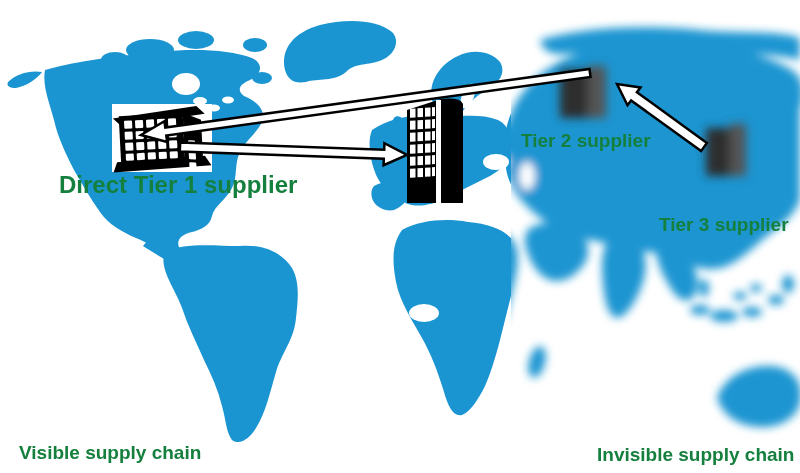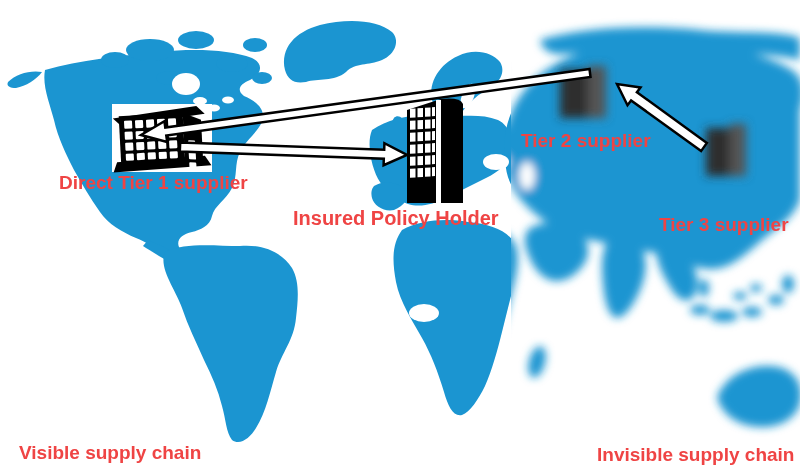--- a/index.html
+++ b/index.html
@@ -2,21 +2,21 @@
 <html><head>
 <meta charset="utf-8">
 <style>
   html,body { margin:0; padding:0; background:#ffffff; }
   .stage {
     position:relative; width:800px; height:473px; background:#ffffff;
     overflow:hidden; font-family:"Liberation Sans", sans-serif;
   }
   .stage svg { position:absolute; left:0; top:0; }
   .lbl {
-    position:absolute; font-weight:bold; color:#ef4444;
+    position:absolute; font-weight:bold; color:#15803d;
     white-space:nowrap; letter-spacing:0px; line-height:1;
   }
 </style>
 </head>
 <body>
 
 <div class="stage">
 
 <svg width="800" height="473" viewBox="0 0 800 473">
   <defs>
@@ -179,23 +179,22 @@
           <rect x="425" y="168" width="5.5" height="9"></rect>
           <rect x="432" y="168" width="3" height="9"></rect>
     </g>
   </g>
 
   <polygon points="589.5,69.0 165.3,127.6 164.4,121.2 141,135 167.2,142.0 166.3,135.6 590.5,77.0" fill="#ffffff" stroke="#000000" stroke-width="2.5" stroke-linejoin="miter"></polygon>
   <polygon points="180.2,142.5 384.2,149.7 384.4,143.2 407,155 383.6,165.2 383.8,158.7 179.8,151.5" fill="#ffffff" stroke="#000000" stroke-width="2.5" stroke-linejoin="miter"></polygon>
   <polygon points="706.9,142.9 636.9,92.2 640.5,87.4 617,84 627.5,105.2 631.1,100.4 701.1,151.1" fill="#ffffff" stroke="#000000" stroke-width="2.5" stroke-linejoin="miter"></polygon>
 </svg>
 
-  <div class="lbl" style="left:59px; top:173px; font-size:19px;">Direct Tier 1 supplier</div>
-
-  <div class="lbl" style="left:293px; top:208px; font-size:20px;">Insured Policy Holder</div>
+  <div class="lbl" style="left:59px; top:173px; font-size:24px;">Direct Tier 1 supplier</div>
+
 
   <div class="lbl" style="left:521px; top:131px; font-size:19px;">Tier 2 supplier</div>
 
   <div class="lbl" style="left:659px; top:187px; font-size:19px;margin-top:28px;">Tier 3 supplier</div>
 
   <div class="lbl" style="left:597px; top:445px; font-size:19px;">Invisible supply chain</div>
 
   <div class="lbl" style="left:19px; top:443px; font-size:19px;">Visible supply chain</div>
 
 </div>

